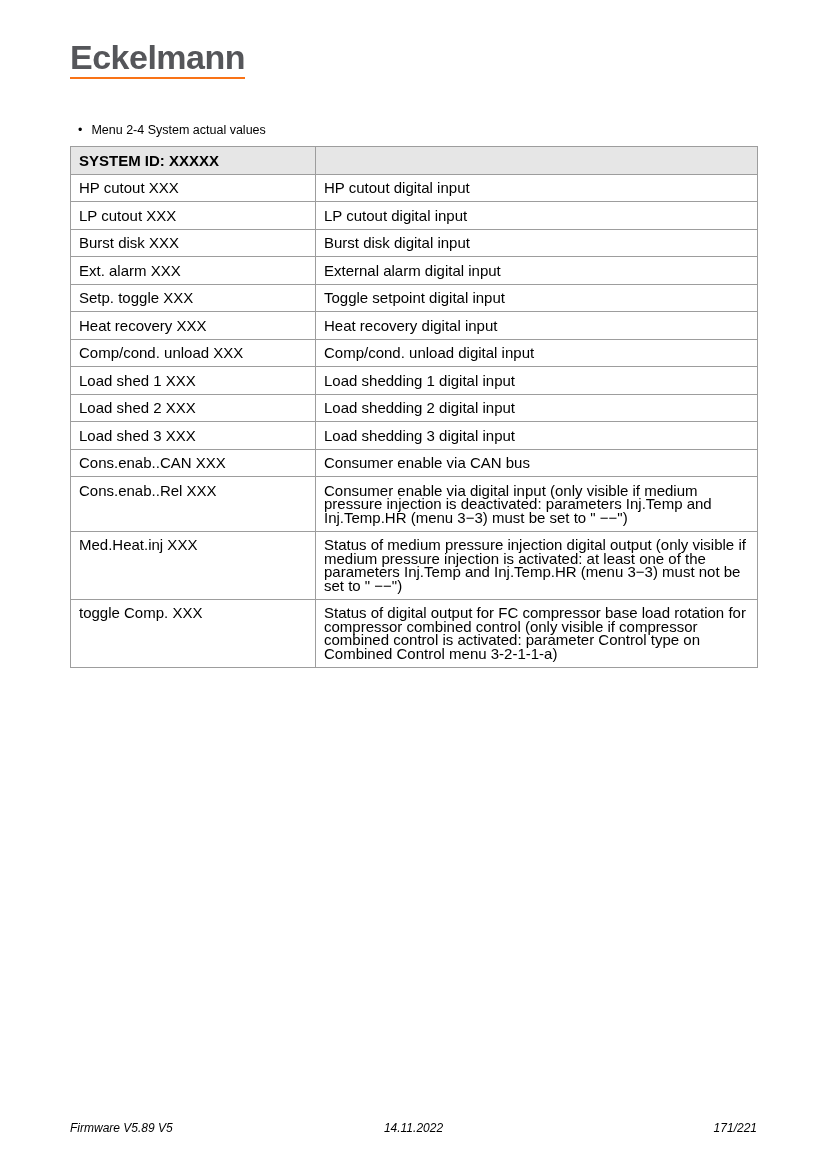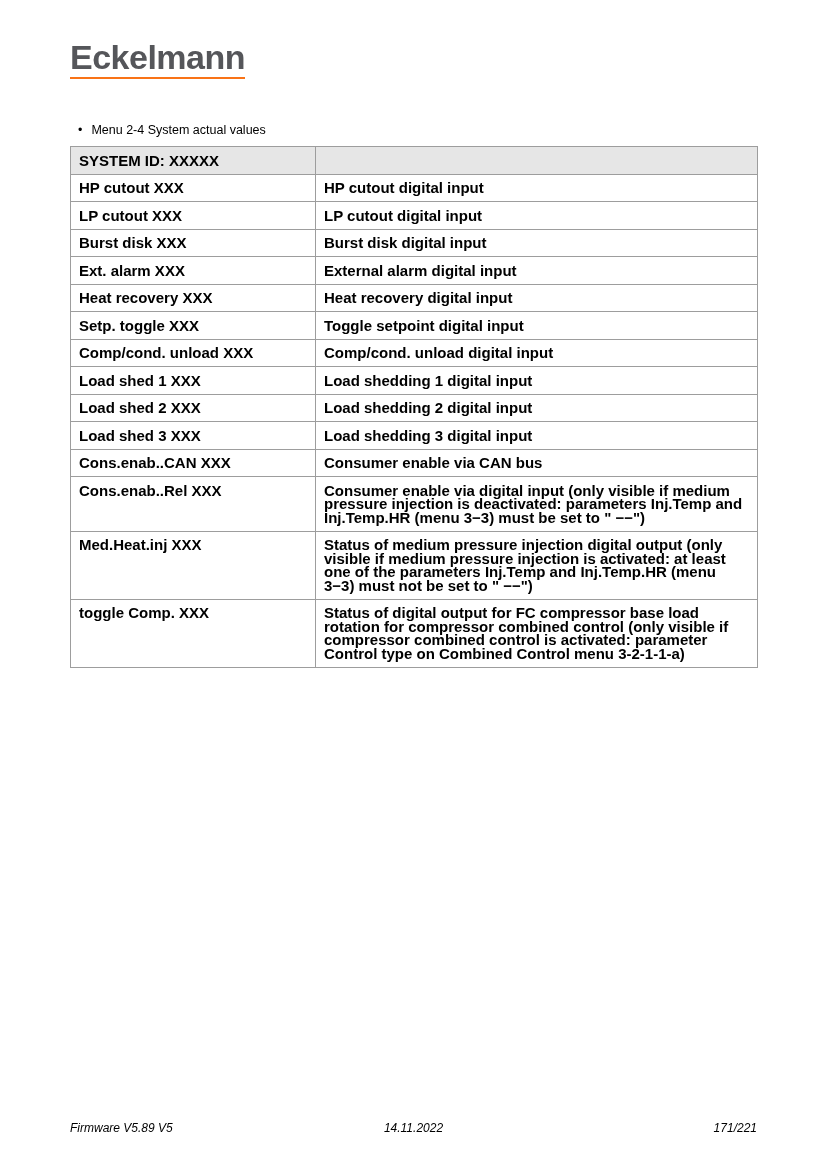--- a/index.html
+++ b/index.html
@@ -45,21 +45,21 @@
     table-layout: fixed;
     font-size: 15px;
     padding-left: 38px;
   }
   table.values td, table.values th {
     border: 1px solid #9d9d9d;
     vertical-align: top;
     padding: 6.5px 8px;
     line-height: 13.5px;
     text-align: left;
-    font-weight: bold;
+    font-weight: normal;
     word-wrap: break-word;
   }
   col.c1 { width: 245px; }
   col.c2 { width: 442px; }
   tr.header-row th {
     background: #e6e6e6;
     font-weight: bold;
   }
 
   
@@ -111,26 +111,26 @@
       </tr>
       <tr>
         <td>Burst disk XXX</td>
         <td>Burst disk digital input</td>
       </tr>
       <tr>
         <td>Ext. alarm XXX</td>
         <td>External alarm digital input</td>
       </tr>
       <tr>
+        <td>Setp. toggle XXX</td>
+        <td>Toggle setpoint digital input</td>
+      </tr>
+      <tr>
         <td>Heat recovery XXX</td>
         <td>Heat recovery digital input</td>
-      </tr>
-      <tr>
-        <td>Setp. toggle XXX</td>
-        <td>Toggle setpoint digital input</td>
       </tr>
       <tr>
         <td>Comp/cond. unload XXX</td>
         <td>Comp/cond. unload digital input</td>
       </tr>
       <tr>
         <td>Load shed 1 XXX</td>
         <td>Load shedding 1 digital input</td>
       </tr>
       <tr>

